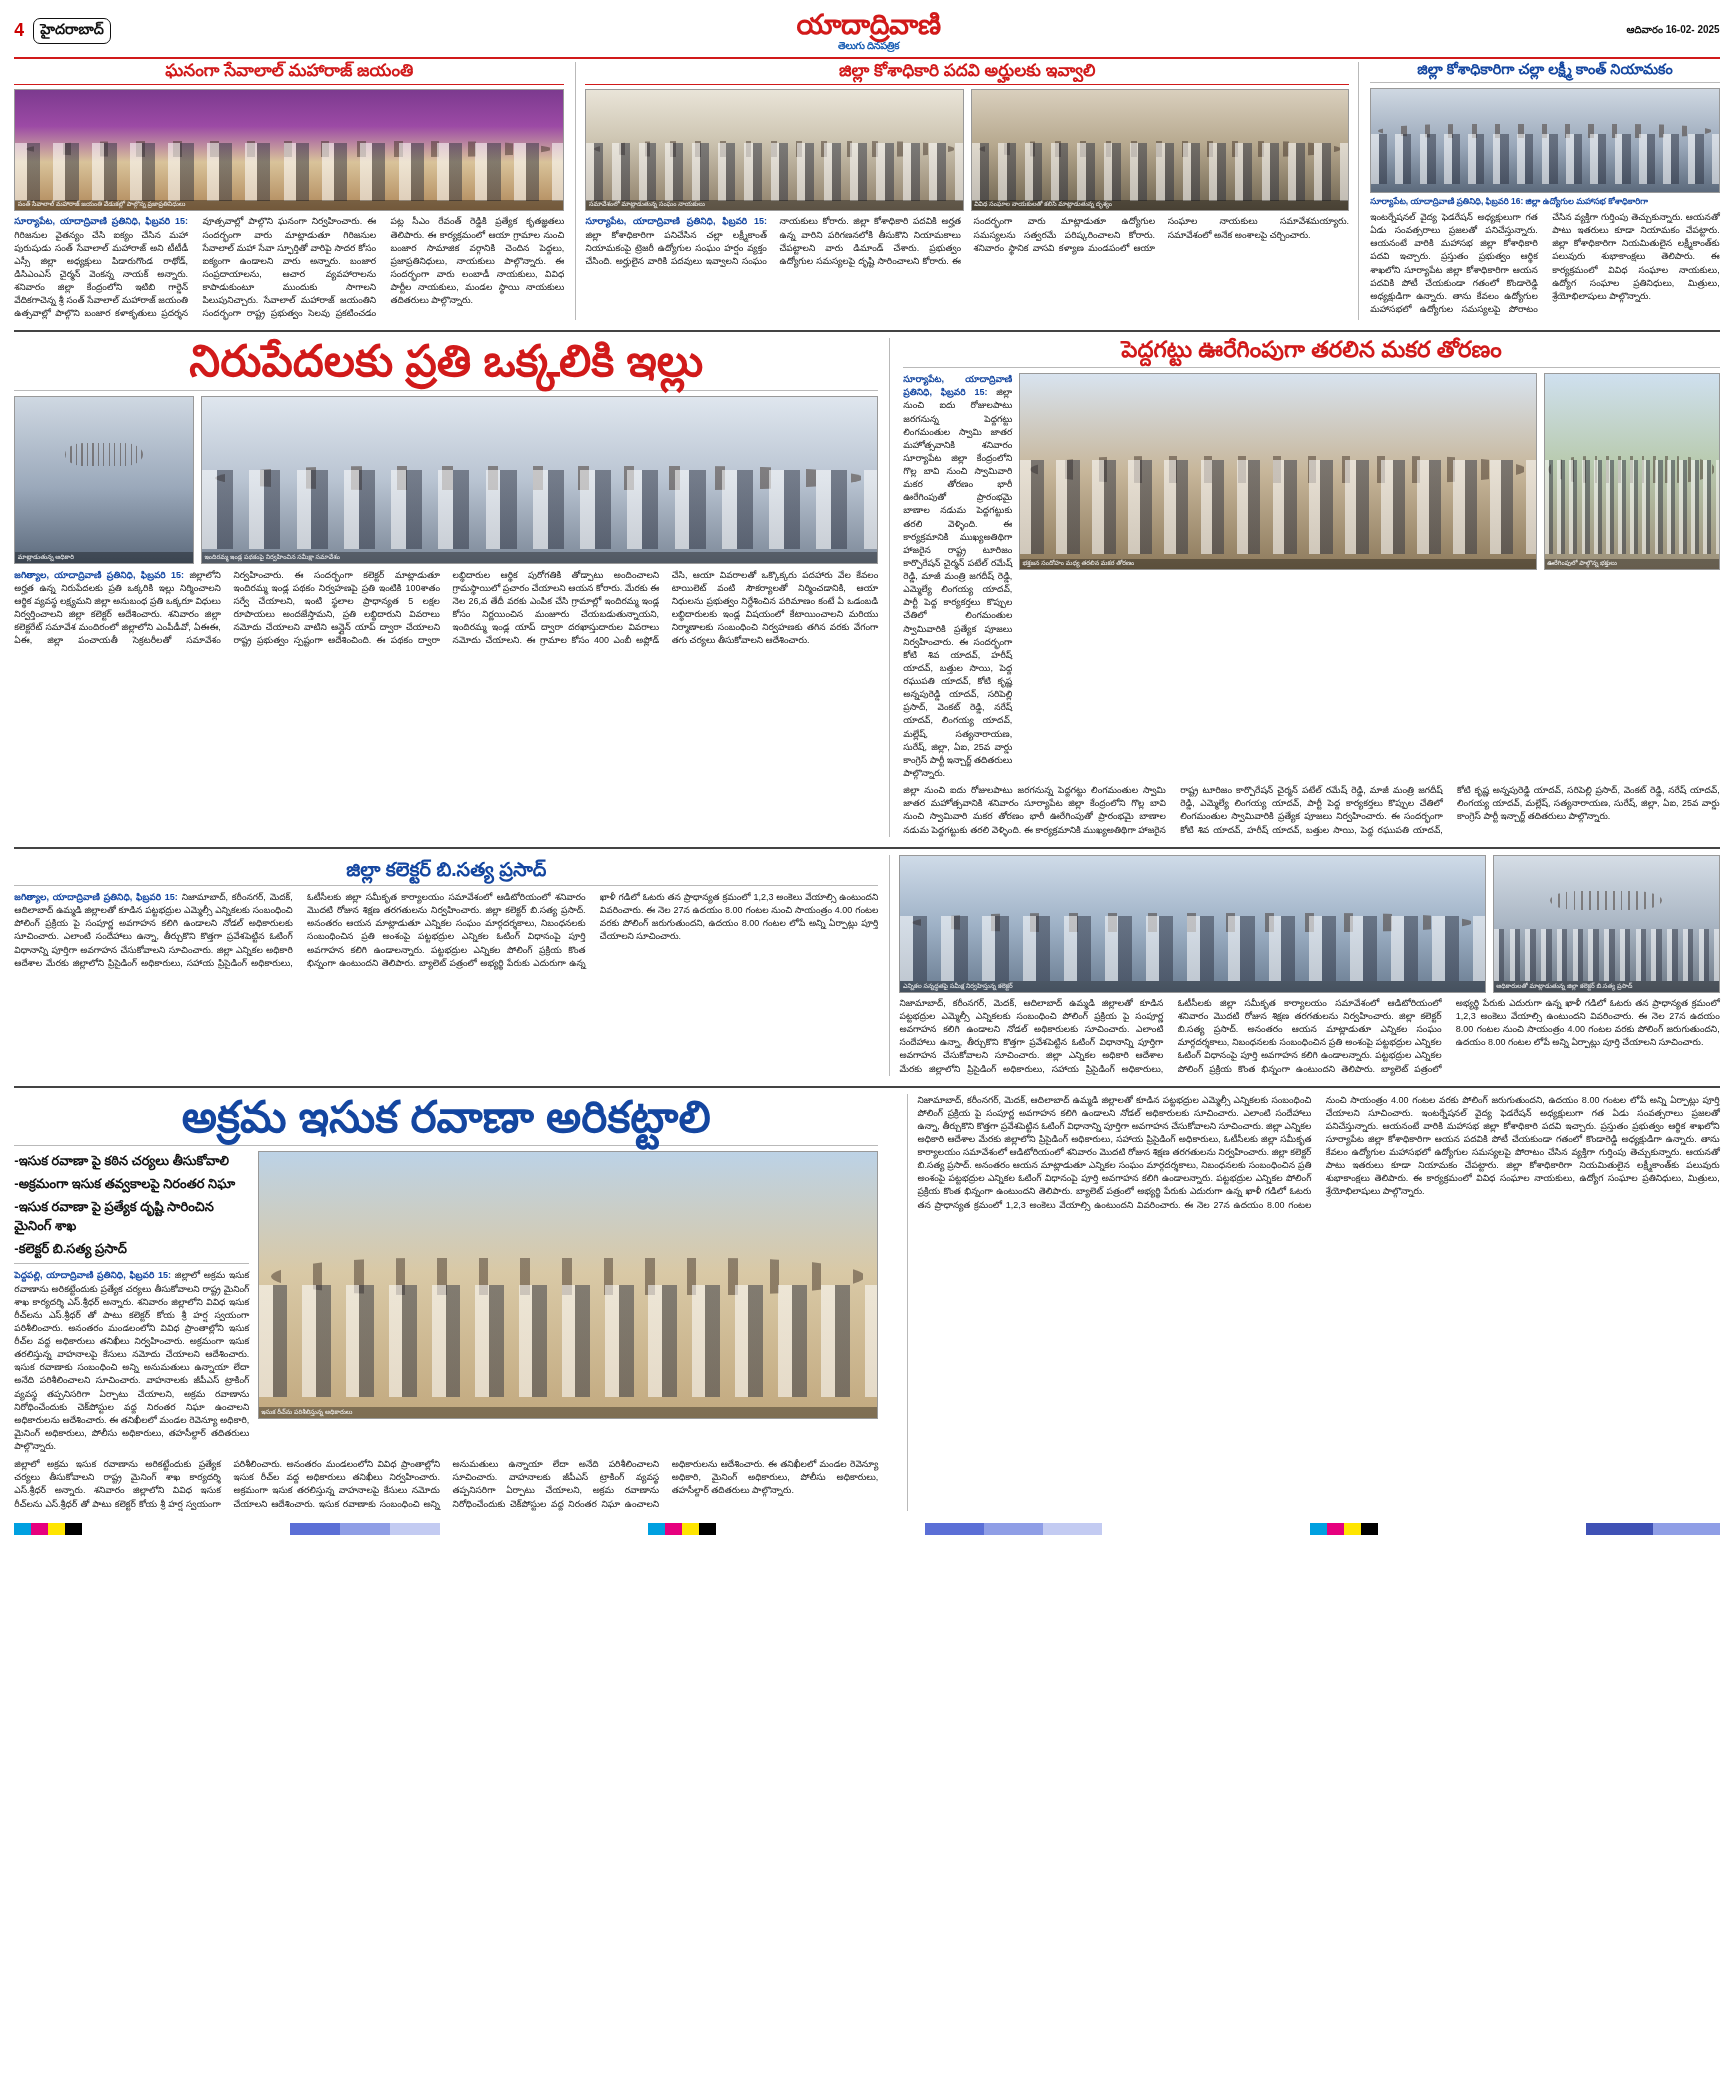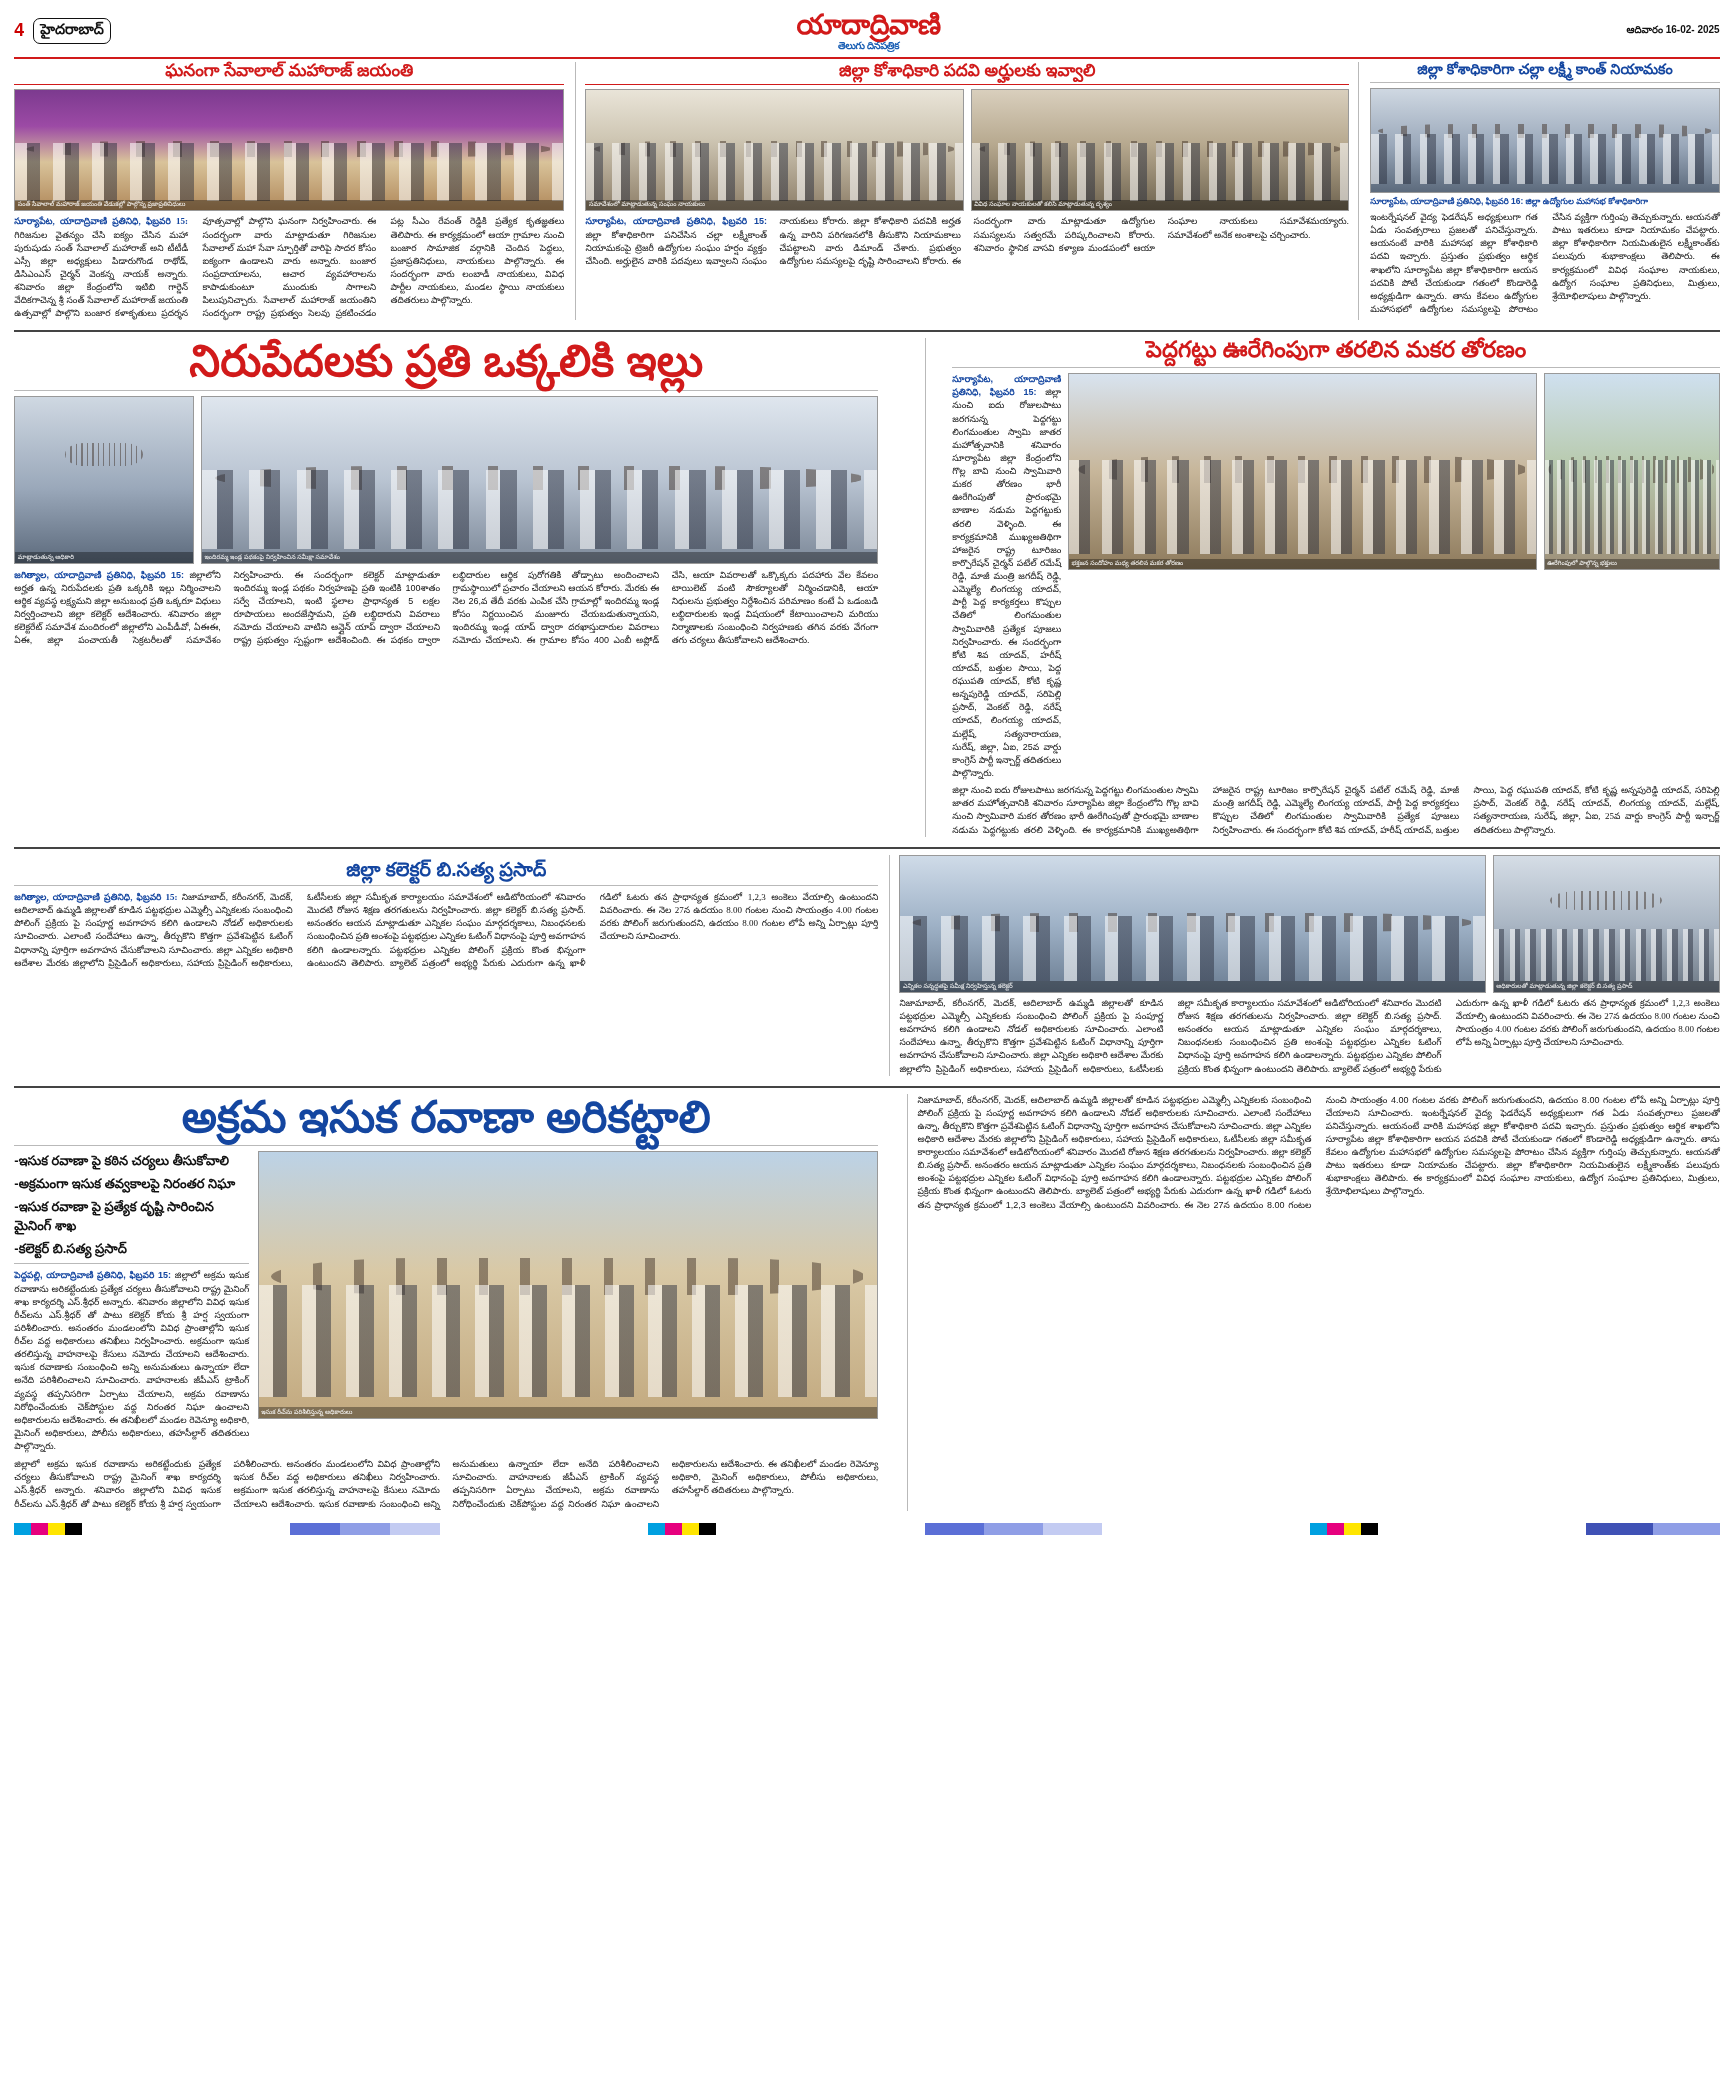--- a/index.html
+++ b/index.html
@@ -95,34 +95,34 @@
   }
   .ph-heads {
     position:absolute; bottom:44%; left:2%; right:2%; height:14%;
     background: repeating-linear-gradient(90deg, rgba(60,45,35,.8) 0 1.6%, rgba(0,0,0,0) 1.6% 7%);
     border-radius:50%/100%;
     opacity:.6;
   }
 
   
   .cols2 { column-count:2; column-gap:14.3px; }
-  .cols3 { column-count:3; column-gap:14.3px;font-family:Liberation Serif, serif; }
+  .cols3 { column-count:3; column-gap:14.3px; }
   .cols4 { column-count:4; column-gap:12.6px; }
 
   .sec { margin-bottom:4.2px; }
 
   
   .top-band { display:flex; gap:11px; align-items:stretch; }
   .tb-a { width: 550px; }
   .tb-b { width: 784px; border-left:1.3px solid #b9b9b9; border-right:1.3px solid #b9b9b9; padding:0 9.2px; }
   .tb-c { flex:1; }
 
   .mid-band { display:flex; gap:11px; align-items:stretch; margin-top:5.9px;}
   .mb-a { width: 864px; }
-  .mb-b { flex:1; border-left:1.3px solid #b9b9b9; padding-left:26px;margin-left:36px; }
+  .mb-b { flex:1; border-left:1.3px solid #b9b9b9; padding-left:13px; }
 
   .poll-band { display:flex; gap:11px; margin-top:5px; }
   .pb-a { width: 864px; }
   .pb-b { flex:1; border-left:1.3px solid #b9b9b9; padding-left:9.2px;}
 
   .sand-band { display:flex; gap:29px; margin-top:5px; }
   .sb-a { width: 864px; }
   .sb-b { flex:1; border-left:1.3px solid #b9b9b9; padding-left:9.2px;}
 
   .bullets { font-size:13px; line-height:1.5; font-weight:bold; color:#111; }

